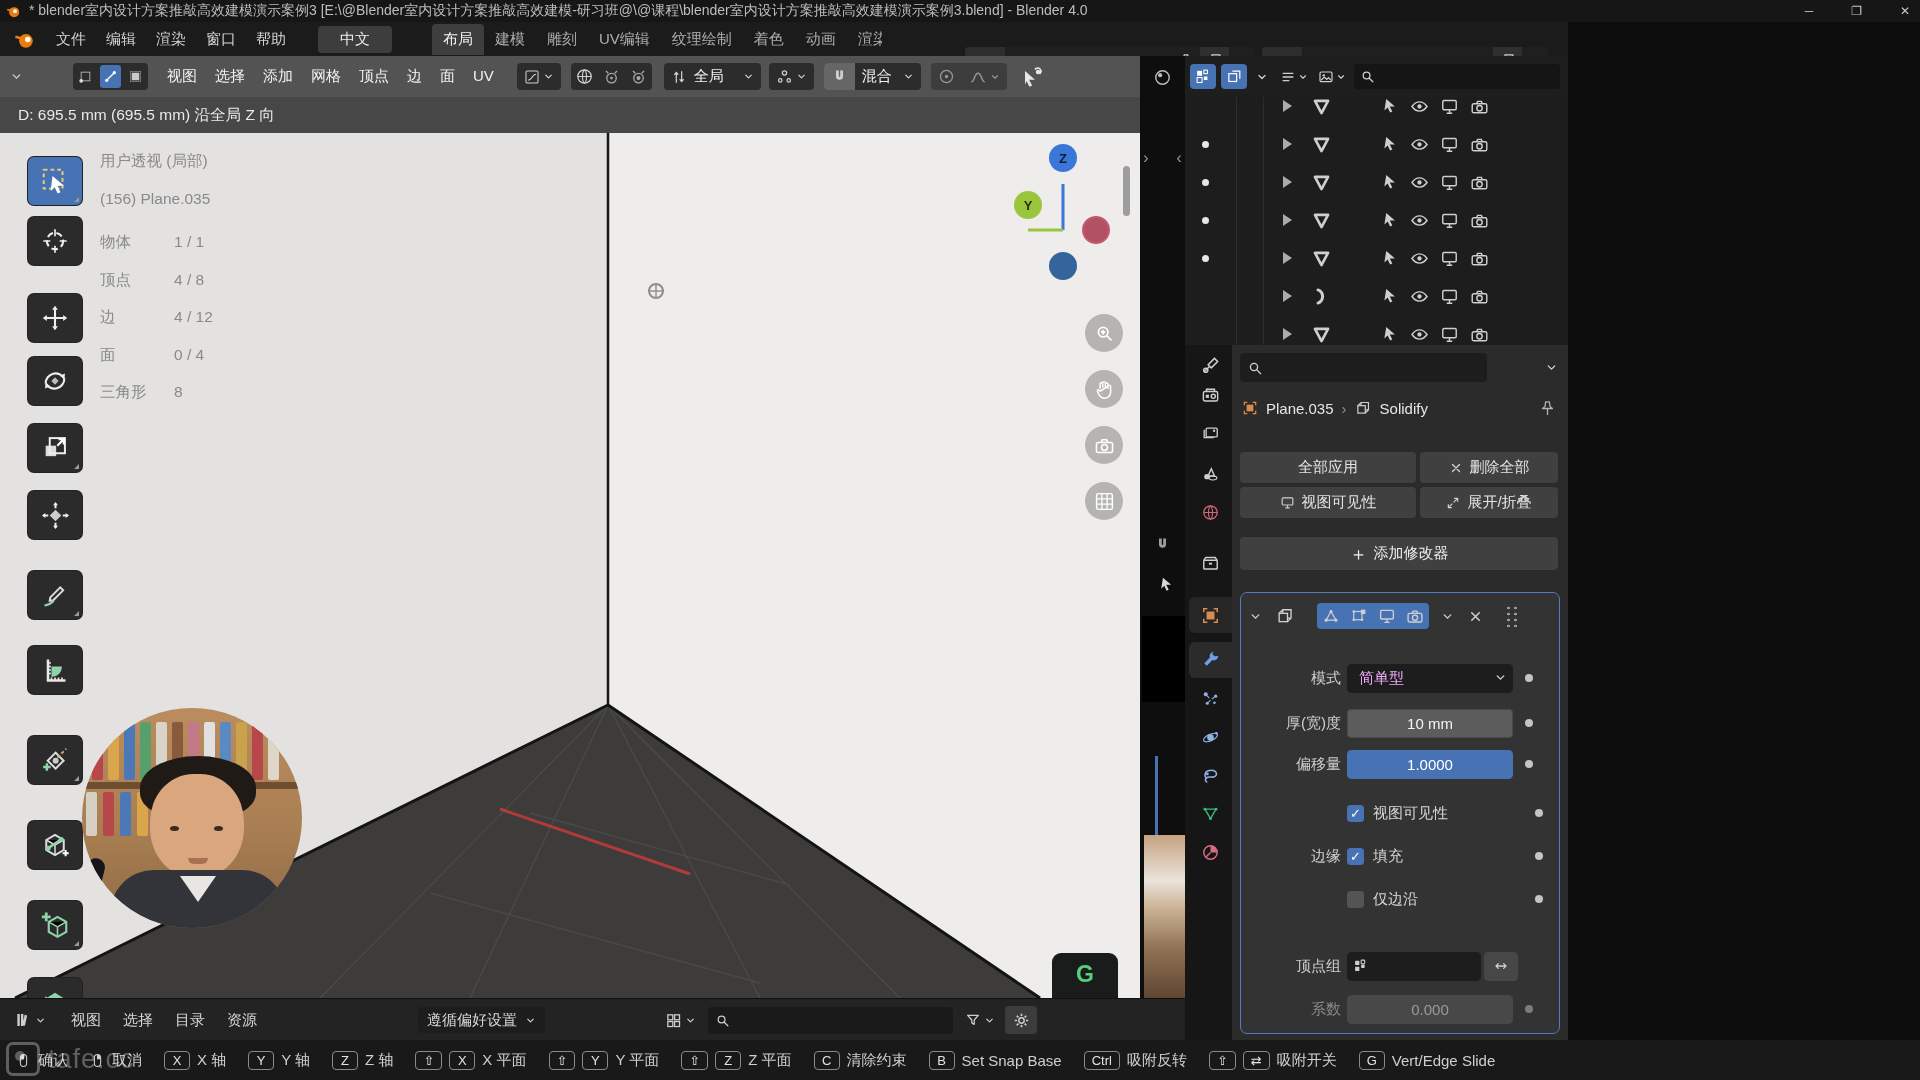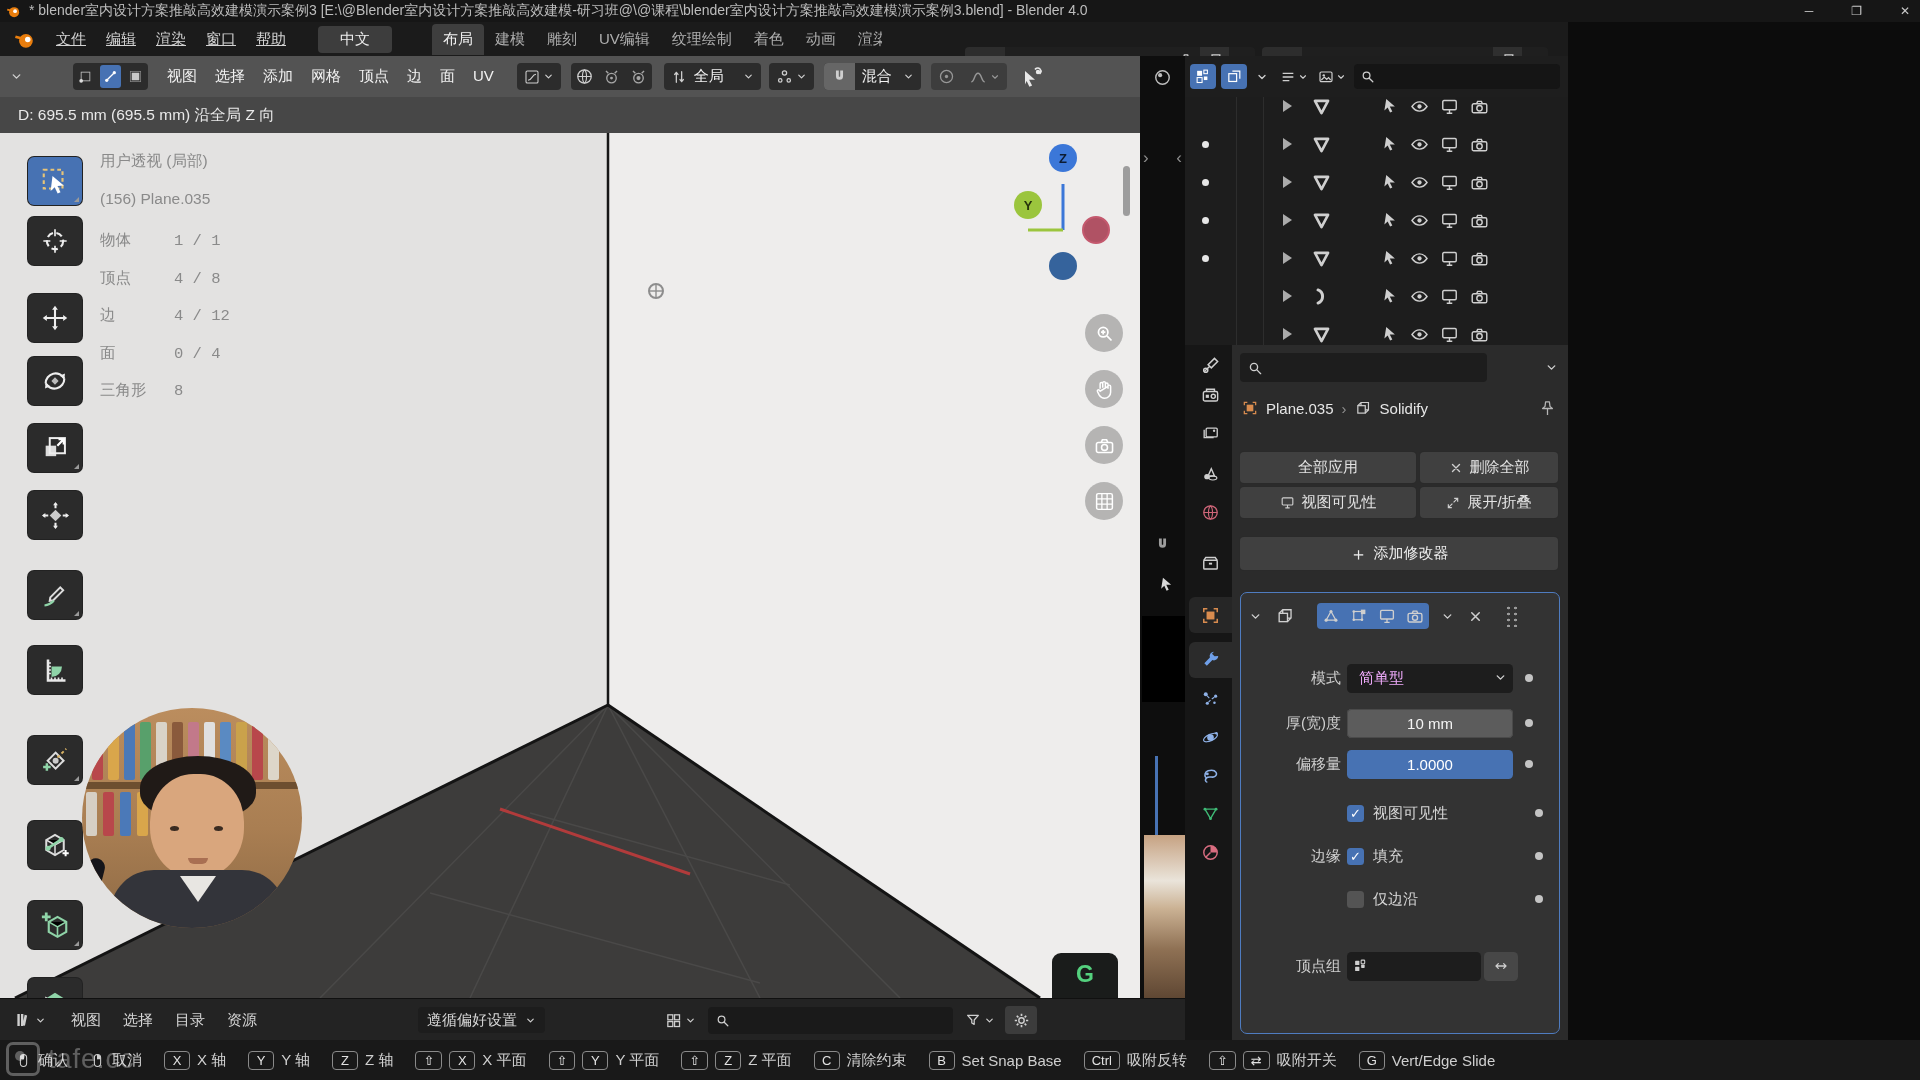--- a/index.html
+++ b/index.html
@@ -8,21 +8,21 @@
        -webkit-user-select:none;user-select:none;}
   .abs{position:absolute;}
   svg.ic{display:block;}
   .ic{color:#cfcfcf;}
   
   #titlebar{left:0;top:0;width:1920px;height:22px;background:#161616;display:flex;align-items:center;}
   #titlebar .ttl{font-size:14px;color:#bdbdbd;margin-left:8px;white-space:nowrap;}
   #winctl{position:absolute;right:10px;top:0;height:22px;display:flex;gap:38px;align-items:center;color:#c9c9c9;font-size:12px;}
   
   #menubar{left:0;top:22px;width:1920px;height:34px;background:#1b1b1b;display:flex;align-items:center;font-size:15px;color:#d2d2d2;}
-  #menubar .m{padding:4px 10px;border-radius:4px;text-decoration:underline;}
+  #menubar .m{padding:4px 10px;border-radius:4px;}
   .langbtn{background:#3d3d3d;border-radius:4px;padding:4px 22px;margin-left:22px;color:#ececec;}
   #workspaces{display:flex;margin-left:40px;align-items:center;height:34px;}
   #workspaces .ws{padding:6px 11px;color:#aeaeae;white-space:nowrap;}
   #workspaces .ws.active{background:#3e3e3e;color:#f1f1f1;border-radius:4px 4px 0 0;}
   #workspaces .ws.clipped{max-width:24px;overflow:hidden;padding-right:0;}
   .idwidget{position:absolute;top:25px;height:28px;display:flex;align-items:center;background:#1f1f1f;border-radius:4px;overflow:hidden;}
   .idwidget .icbtn{background:#2d2d2d;height:28px;display:flex;align-items:center;padding:0 5px;gap:2px;}
   .idwidget .val{padding:0 10px;font-size:15px;color:#efefef;flex:1;}
   .idwidget .sq{height:28px;display:flex;align-items:center;padding:0 6px;}
   .idwidget .sq.raise{background:#2f2f2f;}
@@ -38,21 +38,21 @@
   
   #dbar{left:0;top:97px;width:1140px;height:36px;background:#474747;display:flex;align-items:center;}
   #dbar span{margin-left:18px;font-size:15.5px;color:#e9e9e9;}
   
   #viewport{left:0;top:133px;width:1140px;height:865px;background:#e9e8e7;overflow:hidden;}
   #wallL{left:0;top:0;width:608px;height:865px;background:#e3e2e1;}
   #wallR{left:608px;top:0;width:532px;height:865px;background:#eeedec;}
   #ovl{left:100px;top:20px;color:#8a8a8a;font-size:15.5px;line-height:1;}
   #ovl .row{margin-bottom:22px;}
   #ovl .stats{margin-top:28px;}
-  #ovl .srow{display:flex;margin-bottom:22px;font-family:Liberation Mono, monospace;}
+  #ovl .srow{display:flex;margin-bottom:22px;}
   #ovl .srow .l{width:74px;}
   
   .tool{left:28px;width:54px;height:48px;background:#2b2b2b;border-radius:6px;display:flex;align-items:center;justify-content:center;position:absolute;box-shadow:0 0 0 1px #222;}
   .tool.active{background:#4772b3;}
   .tool .sub{position:absolute;right:3px;bottom:3px;width:0;height:0;border-left:5px solid transparent;border-bottom:5px solid #9a9a9a;}
   
   .gball{position:absolute;width:28px;height:28px;border-radius:50%;display:flex;align-items:center;justify-content:center;font-size:13px;font-weight:bold;color:#123;}
   .navbtn{position:absolute;width:38px;height:38px;border-radius:50%;background:rgba(110,110,110,.45);display:flex;align-items:center;justify-content:center;}
   #vscroll{left:1123px;top:33px;width:7px;height:50px;border-radius:4px;background:#9d9d9d;}
   
@@ -1214,20 +1214,27 @@
           <svg class="ic" width="17" height="17" viewBox="0 0 24 24">
               <use href="#i-vgrid"></use>
             </svg>
         </span>
         <span class="field" style="width:34px;margin-left:3px;background:#474747">
           <svg class="ic" width="16" height="16" viewBox="0 0 24 24">
               <use href="#i-harrows"></use>
             </svg>
         </span>
       </div>
+      <div class="prow" style="top:401px">
+        <span class="lab" style="color:#8a8a8a">系数</span>
+        <span class="field f-dim">
+            <span>0.000</span>
+          </span>
+        <span class="pdot dim"></span>
+      </div>
     </div>
   </div>
 
   <div class="abs" id="rfill"></div>
 
   <div class="abs" id="footer">
     <span style="display:flex;align-items:center;gap:3px;margin-left:14px">
       <svg class="ic" width="18" height="18" viewBox="0 0 24 24">
           <use href="#i-books"></use>
         </svg>

